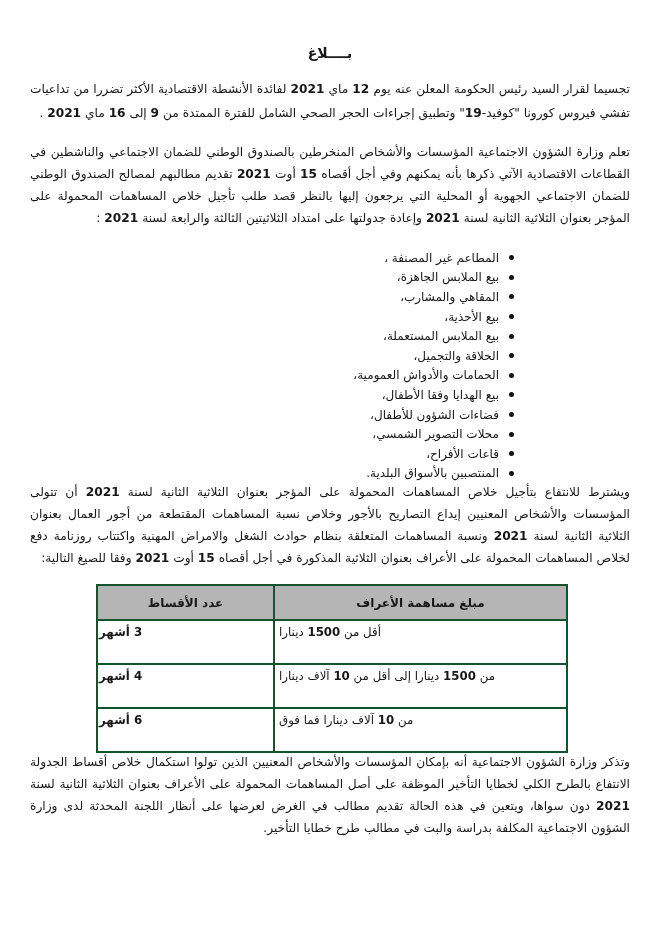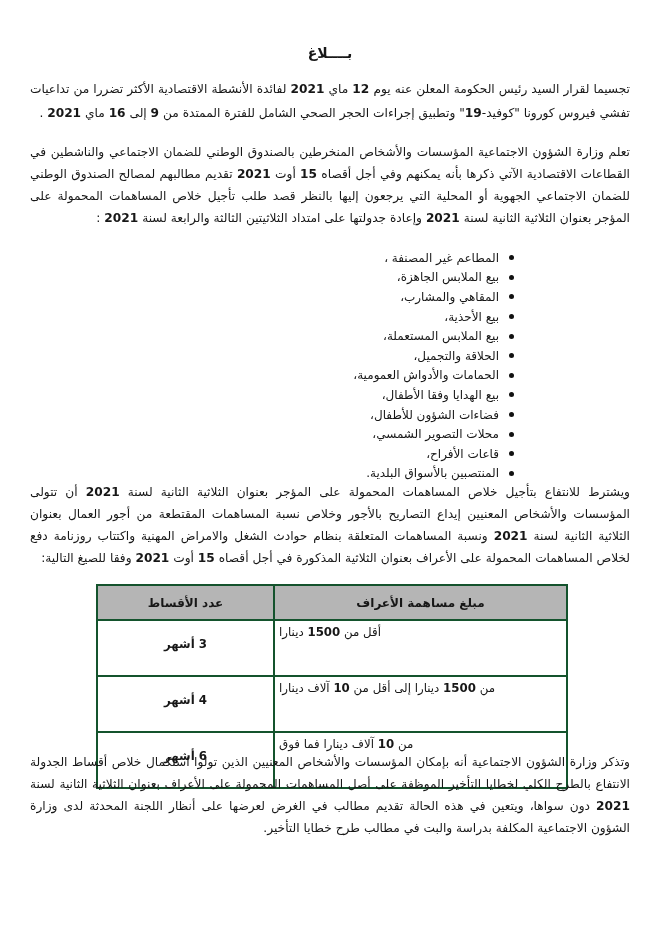--- a/index.html
+++ b/index.html
@@ -27,21 +27,21 @@
   .sector{display:flex;align-items:center;height:19.6px;font-size:12px;}
   .dot{flex:0 0 auto;width:5px;height:5px;border-radius:50%;background:#111;margin-left:10px;}
   .table-wrap{position:absolute;top:584px;right:92px;}
   table.inst{border-collapse:collapse;width:470px;border:2px solid #000;table-layout:fixed;}
   table.inst th,table.inst td{border:2px solid #14532d;}
   table.inst th{
     height:31px;font-size:12px;font-weight:bold;text-align:center;vertical-align:middle;
   }
   table.inst td{height:37px;vertical-align:top;font-size:11.8px;}
   td.amount{text-align:left;padding:4px 7px 0 4px;}
-  td.inst-cell{text-align:center;font-weight:bold;padding-top:16px;font-size:12px;}
+  td.inst-cell{text-align:left;font-weight:bold;padding-top:4px;font-size:12px;}
   col.c-amount{width:293px;}
   col.c-inst{width:177px;}
   b{font-weight:bold;}
 </style>
 </head>
 <body>
 
 <div class="page">
 
 

